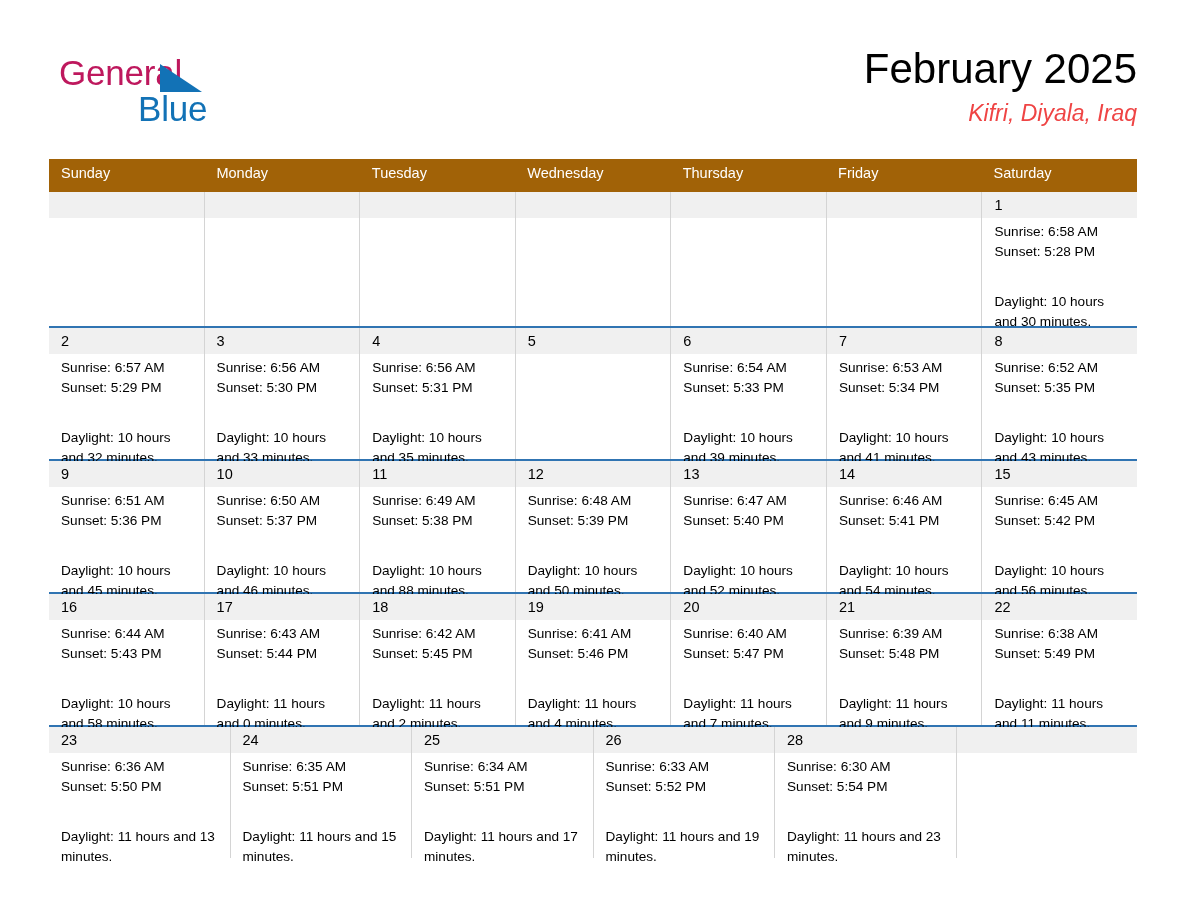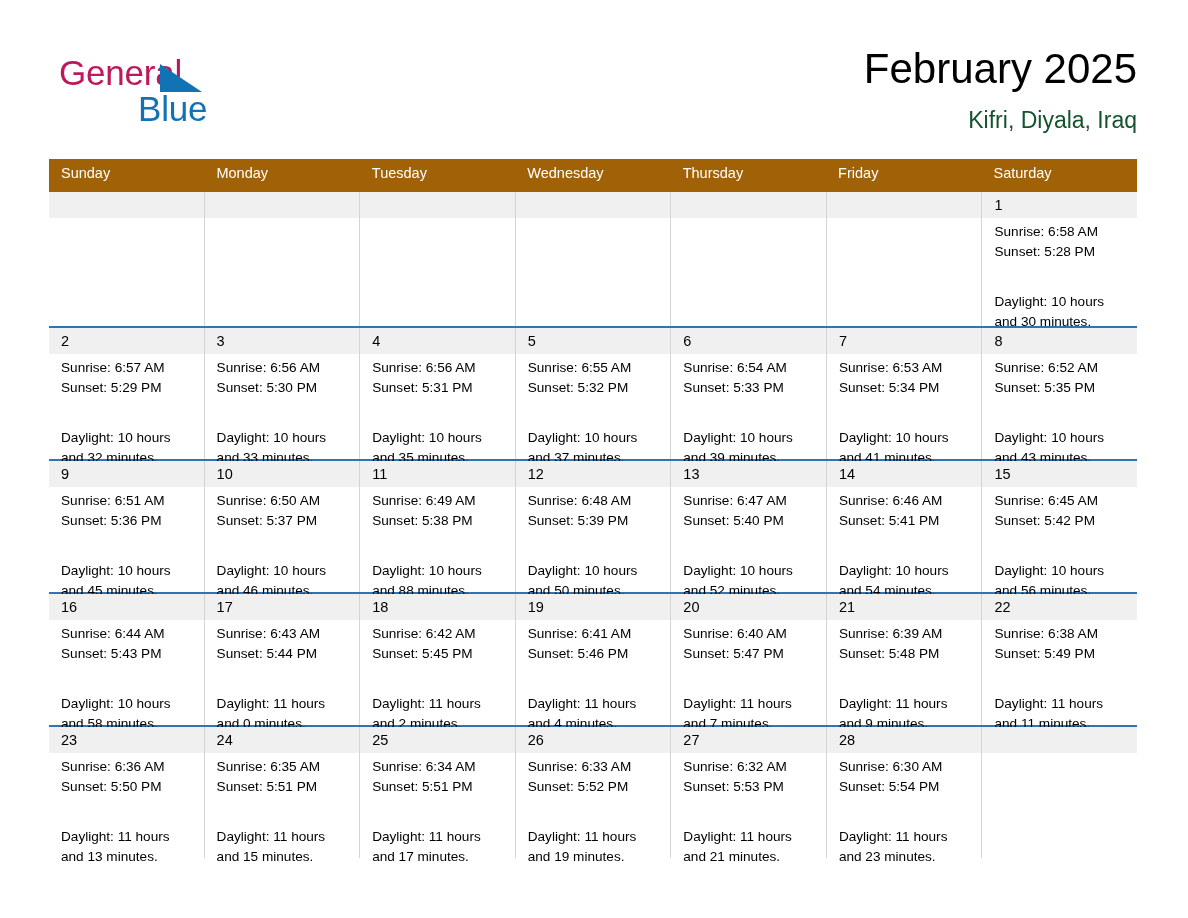--- a/index.html
+++ b/index.html
@@ -75,26 +75,27 @@
     text-align: right;
   }
   .cal-title {
     font-size: 42px;
     line-height: 50px;
     font-weight: 400;
     color: #000000;
     white-space: nowrap;
   }
   .cal-subtitle {
-    margin-top: 12px;
+    margin-top: 5px;
     font-size: 23px;
     line-height: 28px;
     font-weight: 400;
-    color: #14532d;
+    color: #ef4444;
     white-space: nowrap;
+    font-style: italic;
   }
 
   
   .grid {
     position: absolute;
     left: 49px;
     top: 159px;
     width: 1088px;
   }
   .weekhead {
@@ -230,25 +231,20 @@
           <div class="cell">
             <div class="datenum">4</div>
             <div class="body">
               <div>Sunrise: 6:56 AM</div>
               <div>Sunset: 5:31 PM</div>
               <div class="daylight">Daylight: 10 hours and 35 minutes.</div>
             </div>
           </div>
           <div class="cell">
             <div class="datenum">5</div>
-            <div class="body">
-              <div>Sunrise: 6:55 AM</div>
-              <div>Sunset: 5:32 PM</div>
-              <div class="daylight">Daylight: 10 hours and 37 minutes.</div>
-            </div>
           </div>
           <div class="cell">
             <div class="datenum">6</div>
             <div class="body">
               <div>Sunrise: 6:54 AM</div>
               <div>Sunset: 5:33 PM</div>
               <div class="daylight">Daylight: 10 hours and 39 minutes.</div>
             </div>
           </div>
           <div class="cell">
@@ -411,28 +407,20 @@
           </div>
           <div class="cell">
             <div class="datenum">26</div>
             <div class="body">
               <div>Sunrise: 6:33 AM</div>
               <div>Sunset: 5:52 PM</div>
               <div class="daylight">Daylight: 11 hours and 19 minutes.</div>
             </div>
           </div>
           <div class="cell">
-            <div class="datenum">27</div>
-            <div class="body">
-              <div>Sunrise: 6:32 AM</div>
-              <div>Sunset: 5:53 PM</div>
-              <div class="daylight">Daylight: 11 hours and 21 minutes.</div>
-            </div>
-          </div>
-          <div class="cell">
             <div class="datenum">28</div>
             <div class="body">
               <div>Sunrise: 6:30 AM</div>
               <div>Sunset: 5:54 PM</div>
               <div class="daylight">Daylight: 11 hours and 23 minutes.</div>
             </div>
           </div>
           <div class="cell empty">
             <div class="datenum"></div>
           </div>

